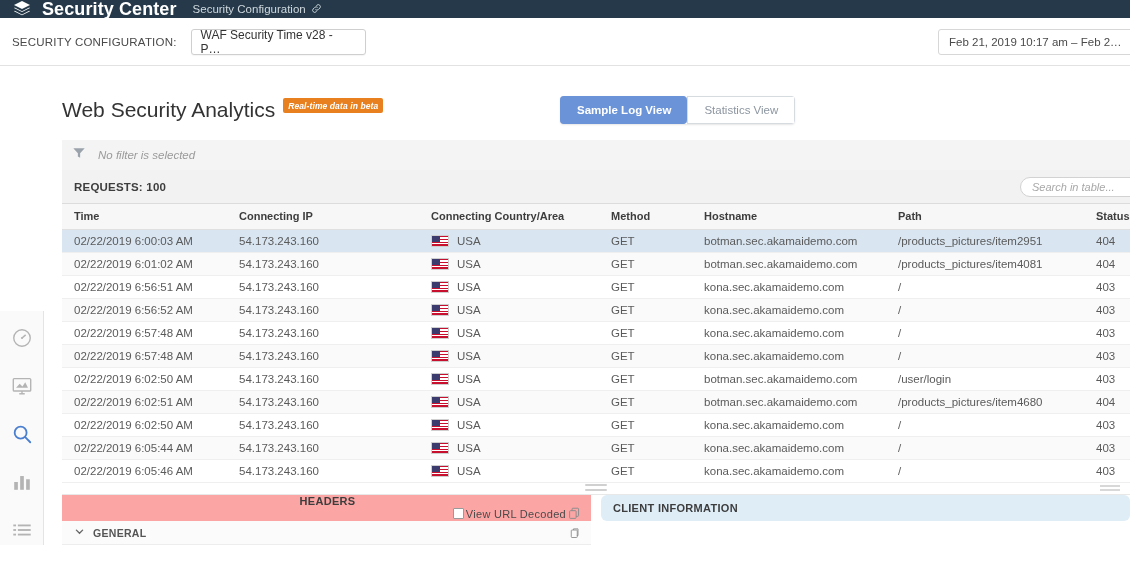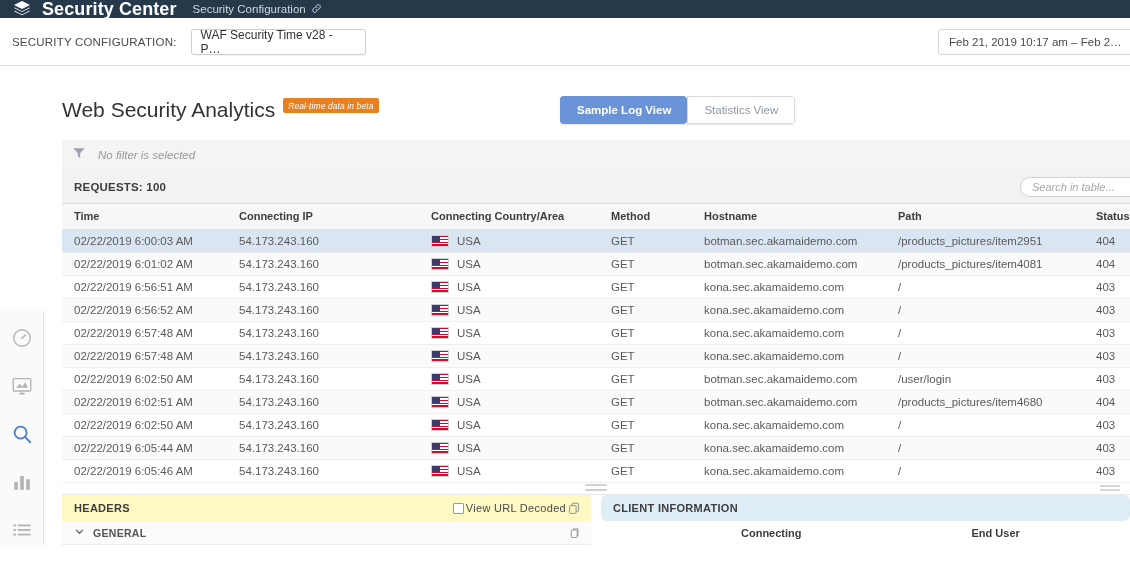--- a/index.html
+++ b/index.html
@@ -124,21 +124,21 @@
     font-size: 21px;
     color: #333333;
     font-weight: normal;
   }
   .beta-badge {
     margin-left: 8px;
     background: #e8801f;
     color: #ffffff;
     font-size: 8.5px;
     font-style: italic;
-    font-weight: normal;
+    font-weight: bold;
     padding: 3px 5px 2px;
     border-radius: 2px;
     letter-spacing: .1px;
     position: relative;
     top: -5px;
   }
   .viewtoggle {
     position: absolute;
     left: 516px;
     display: flex;
@@ -306,21 +306,21 @@
   .panel-head {
     height: 26px;
     display: flex;
     align-items: center;
     padding: 0 10px 0 12px;
     font-size: 11px;
     font-weight: bold;
     color: #3d3d3d;
     letter-spacing: .3px;
   }
-  .panel-head.headers { background: #fef9c3; }
+  .panel-head.headers { background: #fca5a5; flex-direction: column; }
   .panel-head.client { background: #dfedf7; border-radius: 6px; }
   .head-right {
     margin-left: auto;
     display: flex;
     align-items: center;
     gap: 2px;
   }
   .chk {
     width: 11px; height: 11px;
     border: 1px solid #9a9a9a;
@@ -704,22 +704,18 @@
               <path d="M6 4 V2.5 h6 v9 h-1.5"></path>
             </svg>
           </span>
         </div>
       </div>
 
       <div class="panel">
         <div class="panel-head client">
           <span>CLIENT INFORMATION</span>
         </div>
-        <div class="client-cols">
-          <span class="col-connecting">Connecting</span>
-          <span class="col-enduser">End User</span>
-        </div>
       </div>
 
     </div>
 
   </div>
 </div>
 
 </body></html>

